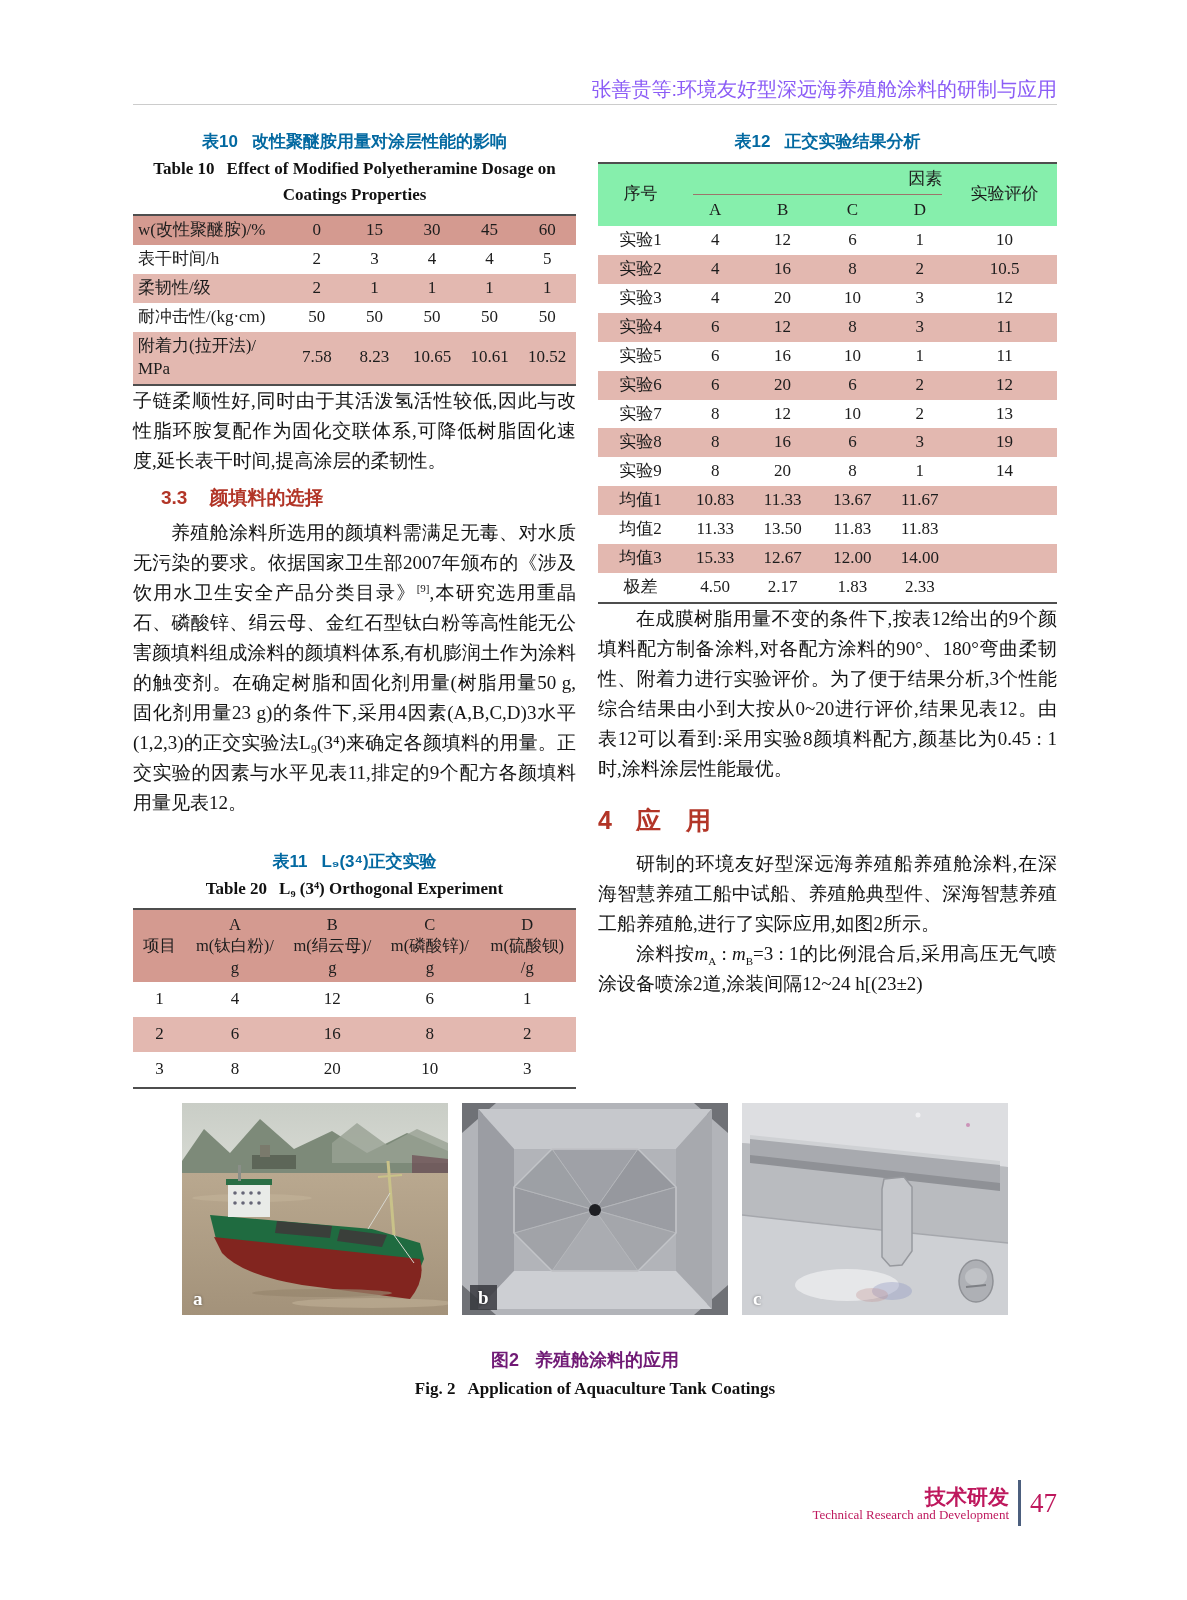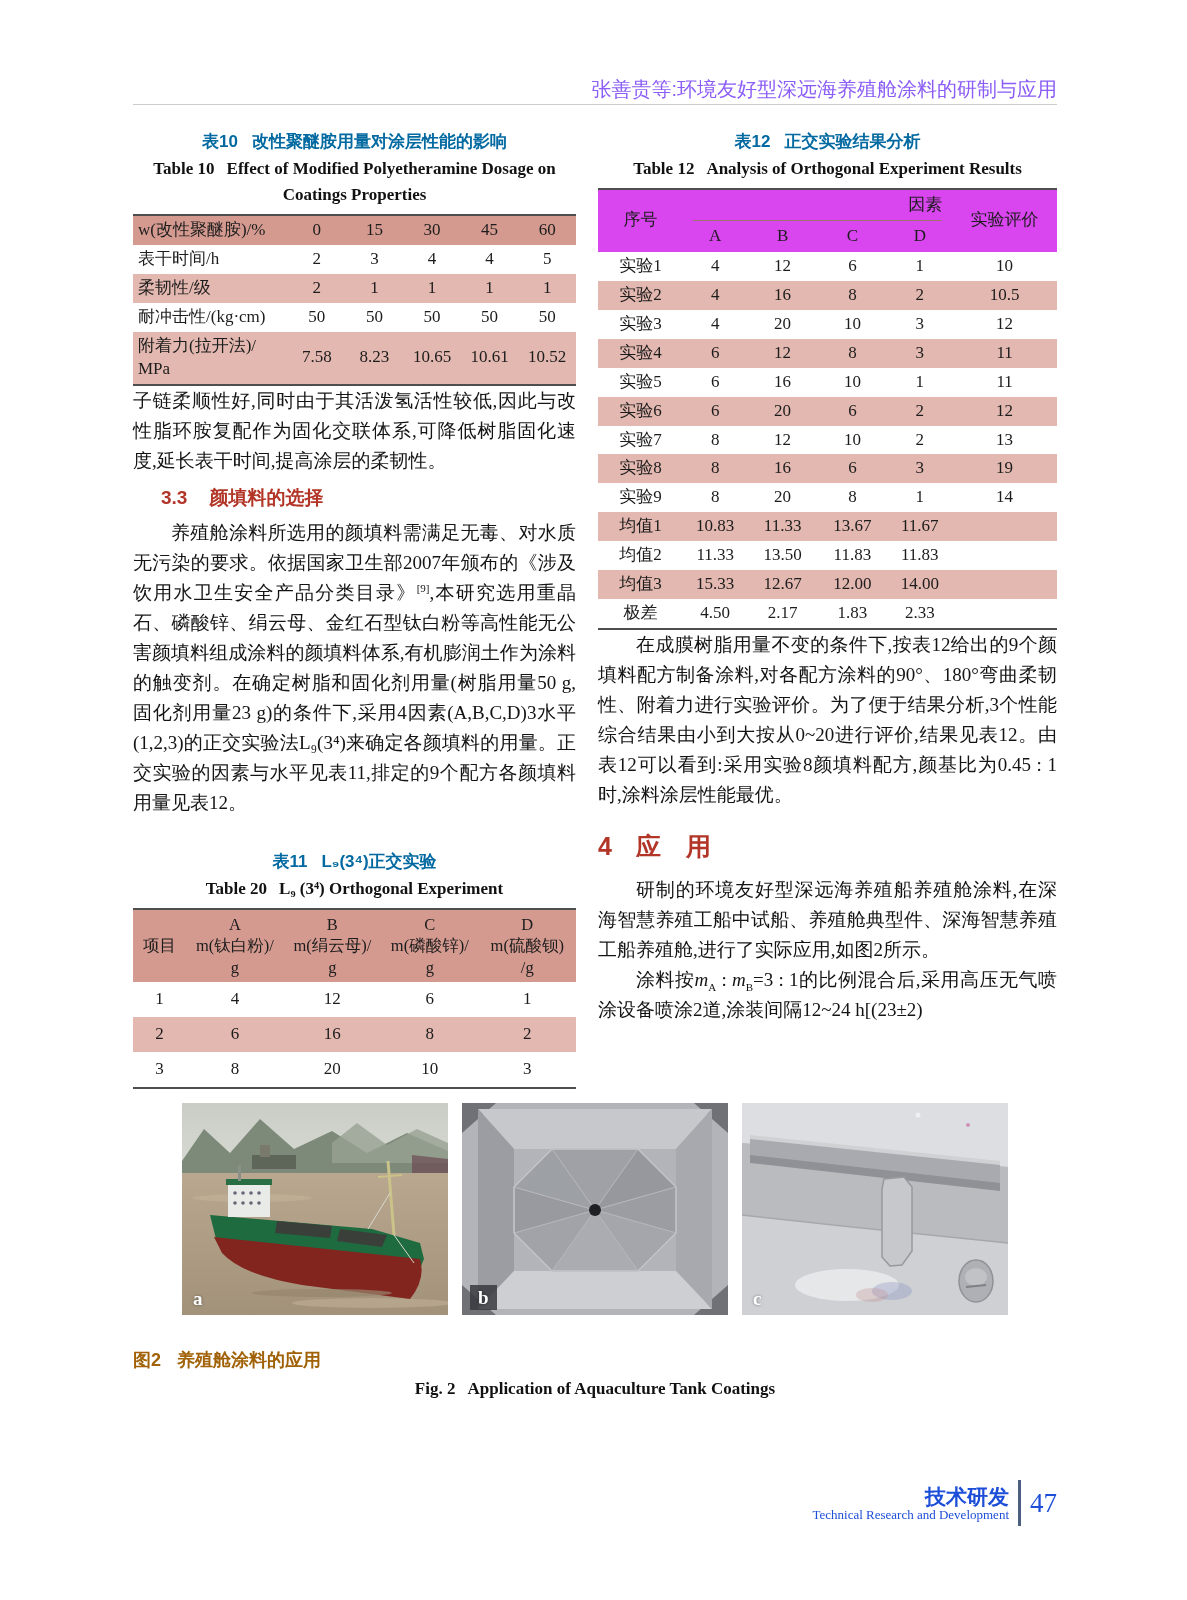--- a/index.html
+++ b/index.html
@@ -48,21 +48,21 @@
   
   .tbl10 tbody tr:nth-child(odd){background:#e3b8b0;}
   .tbl10 tbody tr:first-child{background:#d49a90;}
   .tbl10 td:first-child{text-align:left;padding-left:5px;}
   
   .tbl11 thead{background:#d49a90;}
   .tbl11 thead th{padding:4px 1px;font-size:16.5px;line-height:1.3;}
   .tbl11 tbody tr:nth-child(even){background:#e3b8b0;}
   .tbl11 tbody td{padding:6px 2px;}
   
-  .tbl12 thead{background:#d946ef;}
+  .tbl12 thead{background:#86efac;}
   .tbl12 thead th{padding:4px 2px;}
   .tbl12 thead .grp{padding-bottom:0;}
   .tbl12 thead .grp span{display:block;width:94%;margin:0 auto;border-bottom:1px solid #9d746b;padding-bottom:3px;text-align:right;}
   .tbl12 tbody tr:nth-child(even){background:#e3b8b0;}
   .tbl12 tbody td{padding:3px 2px;}
 
   
   p.body-para{
     margin:0;font-size:19px;line-height:30px;text-align:justify;
     text-justify:inter-ideograph;color:#141414;
@@ -91,36 +91,36 @@
   }
   .photo{position:relative;width:266px;height:212px;}
   .photo svg{display:block;width:266px;height:212px;}
   .photo-label{
     position:absolute;left:11px;bottom:7px;color:#ffffff;font-weight:bold;
     font-size:19px;font-family:"Liberation Serif",serif;
     text-shadow:0 0 3px rgba(0,0,0,.45);line-height:1;
   }
   .photo-label.boxed{background:rgba(56,58,63,.85);padding:3px 8px;left:8px;bottom:5px;}
   .fig-caption-cn{
-    position:absolute;top:1348px;left:133px;width:924px;
+    position:absolute;top:1348px;left:123px;width:924px;text-align:center;
     font-weight:bold;font-size:18px;
-    font-family:"Liberation Sans","DejaVu Sans",sans-serif;color:#a16207;
+    font-family:"Liberation Sans","DejaVu Sans",sans-serif;color:#701a75;
   }
   .fig-caption-cn .pfx{margin-right:16px;}
   .fig-caption-en{
     position:absolute;top:1379px;left:133px;width:924px;text-align:center;
     font-weight:bold;font-size:17px;font-family:"Liberation Serif",serif;color:#111;
   }
   .fig-caption-en .pfx{margin-right:12px;}
 
   
   .footer{
     position:absolute;top:1480px;left:133px;width:924px;
     display:flex;justify-content:flex-end;align-items:center;gap:9px;
-    color:#1d4ed8;
+    color:#be185d;
   }
   .footer .labels{text-align:right;}
   .footer .cn{
     font-family:"Liberation Sans","DejaVu Sans",sans-serif;
     font-weight:bold;font-size:21px;line-height:23px;
   }
   .footer .en{font-size:13px;line-height:14px;font-family:"Liberation Serif",serif;}
   .footer .bar{width:3px;height:46px;background:#4c5f7e;}
   .footer .num{font-size:27px;font-family:"Liberation Serif",serif;}
 </style>
@@ -264,23 +264,20 @@
         </tbody>
     </table>
   </div>
 </div>
 
 <div class="col col-right">
 
   <div class="tbl-title-cn">
     <span class="pfx">表12</span><span>正交实验结果分析</span>
   </div>
-  <div class="tbl-title-en">
-    <span class="pfx">Table 12</span><span>Analysis of Orthogonal Experiment Results</span>
-  </div>
   <table class="tbl tbl12">
     <colgroup>
         <col style="width:17%">
         <col style="width:13%">
         <col style="width:14%">
         <col style="width:14%">
         <col style="width:13%">
         <col style="width:21%">
       </colgroup>
     <thead>

